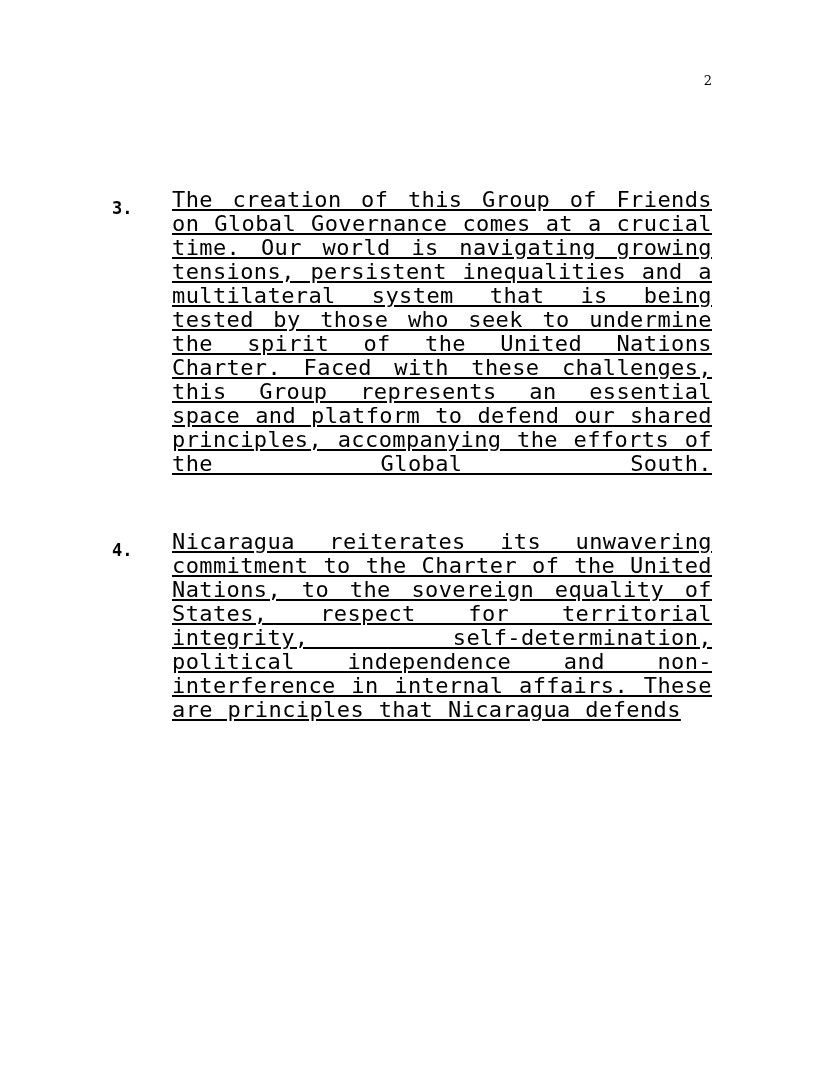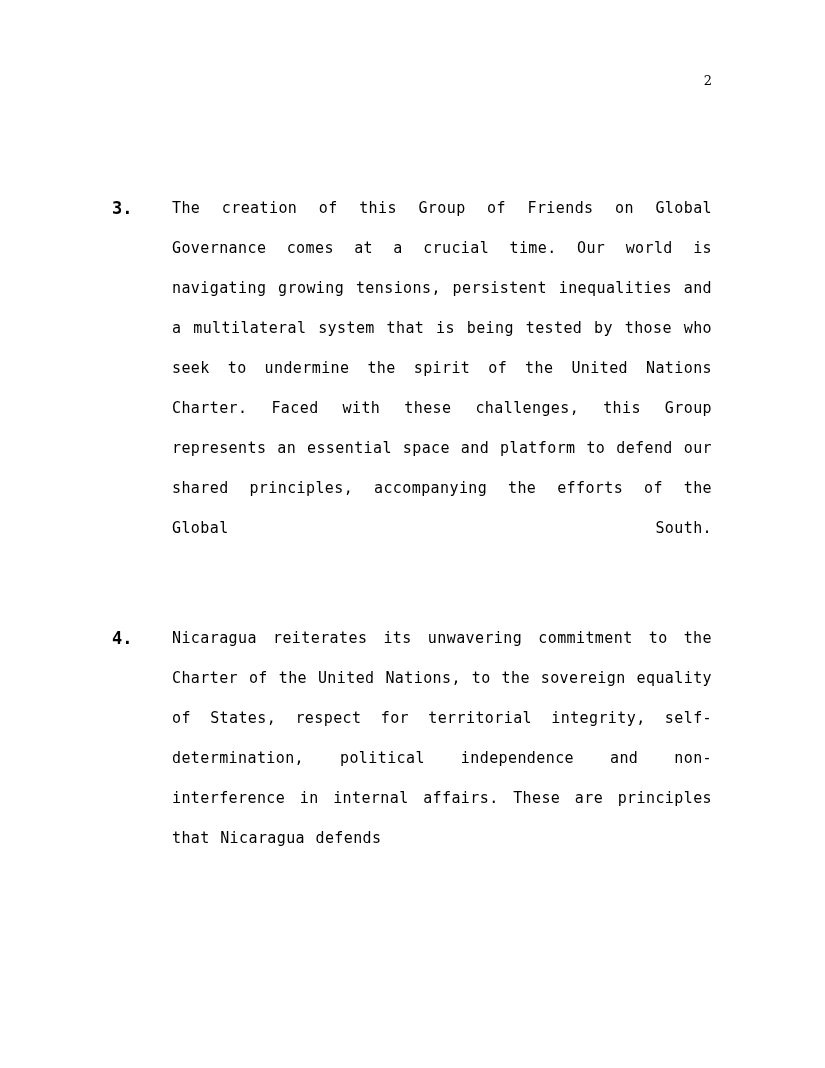--- a/index.html
+++ b/index.html
@@ -47,27 +47,28 @@
   .para-number {
     flex: 0 0 auto;
     width: 60px;
     font-size: 17px;
     line-height: 40px;
     font-weight: bold;
     letter-spacing: 0px;
   }
   .para-text {
     flex: 1 1 auto;
-    font-size: 15px;
-    line-height: 40px;
+    font-size: 22px;
+    line-height: 24px;
     text-align: justify;
     text-justify: inter-word;
     letter-spacing: 0.4px;
     word-spacing: 1px;
     hyphens: none;
+    text-decoration: underline;
   }
   .para-text.last-line-left::after {
     content: "";
     display: inline-block;
     width: 100%;
   }
 </style>
 </head>
 <body>
 

